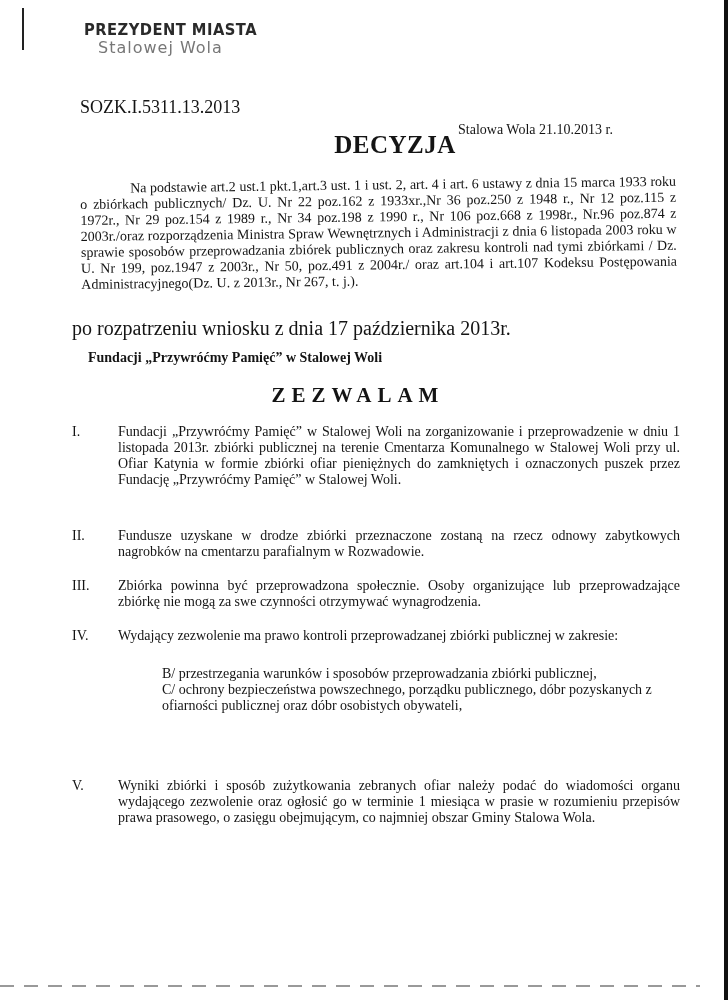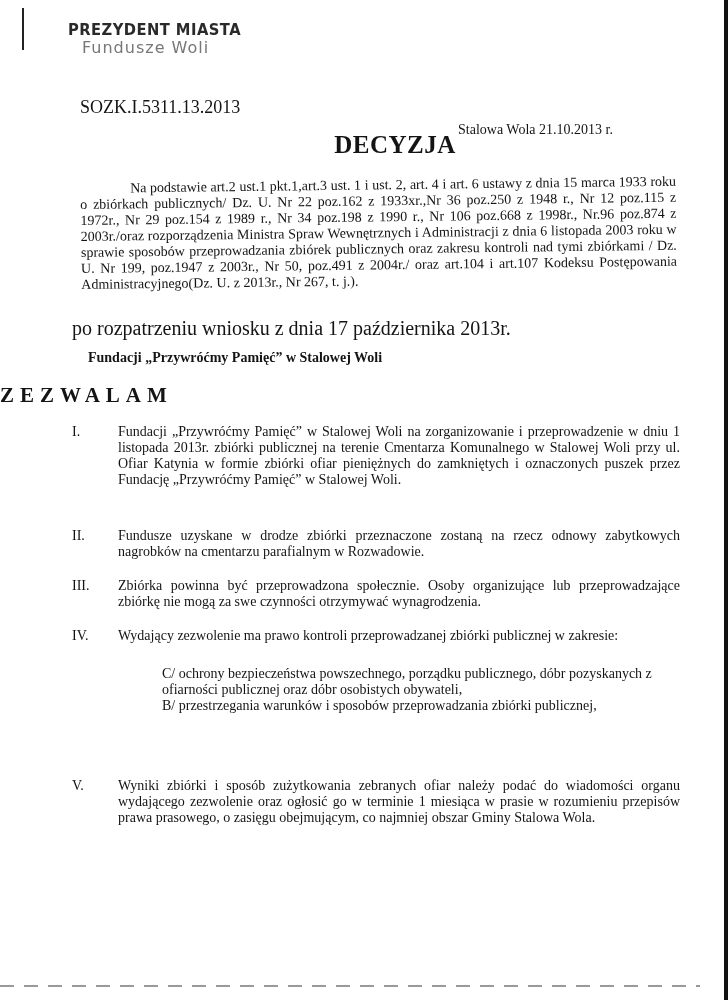--- a/index.html
+++ b/index.html
@@ -3,21 +3,21 @@
 <meta charset="utf-8">
 <style>
   html, body { margin: 0; padding: 0; }
   body {
     width: 728px; height: 1000px; position: relative; overflow: hidden;
     background: #ffffff; color: #141414;
     font-family: "Liberation Serif", "DejaVu Serif", serif;
   }
   .right-border { position: absolute; right: 0; top: 0; width: 4px; height: 1000px; background: #111; }
   .left-mark { position: absolute; left: 22px; top: 8px; width: 2px; height: 42px; background: #222; }
-  .stamp { position: absolute; left: 68px; top: 20px; }
+  .stamp { position: absolute; left: 84px; top: 20px; }
   .stamp-line1 {
     font-family: "DejaVu Sans", sans-serif; font-weight: bold; font-size: 16px;
     letter-spacing: 0.5px; color: #2a2a2a; transform: scaleX(0.92); transform-origin: left;
   }
   .stamp-line2 {
     font-family: "DejaVu Sans", sans-serif; font-size: 16px; color: #777; letter-spacing: 1px;
     margin-left: 14px; margin-top: -1px;
   }
   .ref { position: absolute; left: 80px; top: 97px; font-size: 18px; }
   .place-date { position: absolute; left: 458px; top: 122px; font-size: 14px; }
@@ -26,41 +26,41 @@
     font-size: 25px; font-weight: bold; letter-spacing: 0.5px; padding-left: 31px;
   }
   .legal-basis {
     position: absolute; left: 80px; width: 596px; top: 181px; font-size: 14px; line-height: 16px;
     text-align: justify; transform: rotate(-0.7deg); transform-origin: left top;
   }
   .legal-basis .indent { display: inline-block; width: 50px; }
   .after-review { position: absolute; left: 72px; top: 317px; font-size: 20px; }
   .addressee { position: absolute; left: 88px; top: 350px; font-size: 14px; font-weight: bold; }
   .zezwalam {
-    position: absolute; left: 0; width: 716px; top: 383px; 
+    position: absolute; left: 0; width: 716px; top: 383px; text-align: center;
     font-size: 21px; font-weight: bold; letter-spacing: 6px;
   }
   .section { position: absolute; left: 72px; width: 608px; font-size: 14px; line-height: 16px; }
   .section .num { position: absolute; left: 0; top: 0; }
   .section .body { margin-left: 46px; text-align: justify; }
   .sub-list { margin-left: 90px; margin-top: 22px; }
   .footer-dashes {
     position: absolute; left: 0; top: 985px; width: 700px; height: 2px;
     background: repeating-linear-gradient(90deg, #999 0 14px, transparent 14px 24px);
   }
 </style>
 </head>
 <body>
 
 <div class="right-border"></div>
 <div class="left-mark"></div>
 
 <div class="stamp">
   <div class="stamp-line1">PREZYDENT MIASTA</div>
-  <div class="stamp-line2">Fundusze Woli</div>
+  <div class="stamp-line2">Stalowej Wola</div>
 </div>
 
 <div class="ref">SOZK.I.5311.13.2013</div>
 <div class="place-date">Stalowa Wola 21.10.2013 r.</div>
 
 <div class="title">DECYZJA</div>
 
 <div class="legal-basis"><span class="indent"></span><span>Na podstawie art.2 ust.1 pkt.1,art.3 ust. 1 i ust. 2, art. 4 i art. 6 ustawy z dnia 15 marca 1933 roku o zbiórkach publicznych/ Dz. U. Nr 22 poz.162 z 1933xr.,Nr 36 poz.250 z 1948 r., Nr 12 poz.115 z 1972r., Nr 29 poz.154 z 1989 r., Nr 34 poz.198 z 1990 r., Nr 106 poz.668 z 1998r., Nr.96 poz.874 z 2003r./oraz rozporządzenia Ministra Spraw Wewnętrznych i Administracji z dnia 6 listopada 2003 roku w sprawie sposobów przeprowadzania zbiórek publicznych oraz zakresu kontroli nad tymi zbiórkami / Dz. U. Nr 199, poz.1947 z 2003r., Nr 50, poz.491 z 2004r./ oraz art.104 i art.107 Kodeksu Postępowania Administracyjnego(Dz. U. z 2013r., Nr 267, t. j.).</span></div>
 
 <div class="after-review">po rozpatrzeniu wniosku z dnia 17 października 2013r.</div>
@@ -80,22 +80,22 @@
 
 <div class="section" style="top:578px;">
   <span class="num">III.</span>
   <div class="body">Zbiórka powinna być przeprowadzona społecznie. Osoby organizujące lub przeprowadzające zbiórkę nie mogą za swe czynności otrzymywać wynagrodzenia.</div>
 </div>
 
 <div class="section" style="top:628px;">
   <span class="num">IV.</span>
   <div class="body">Wydający zezwolenie ma prawo kontroli przeprowadzanej zbiórki publicznej w zakresie:</div>
   <div class="sub-list">
+    <div>B/ przestrzegania warunków i sposobów przeprowadzania zbiórki publicznej,</div>
     <div>C/ ochrony bezpieczeństwa powszechnego, porządku publicznego, dóbr pozyskanych z ofiarności publicznej oraz dóbr osobistych obywateli,</div>
-    <div>B/ przestrzegania warunków i sposobów przeprowadzania zbiórki publicznej,</div>
   </div>
 </div>
 
 <div class="section" style="top:778px;">
   <span class="num">V.</span>
   <div class="body">Wyniki zbiórki i sposób zużytkowania zebranych ofiar należy podać do wiadomości organu wydającego zezwolenie oraz ogłosić go w terminie 1 miesiąca w prasie w rozumieniu przepisów prawa prasowego, o zasięgu obejmującym, co najmniej obszar Gminy Stalowa Wola.</div>
 </div>
 
 <div class="footer-dashes"></div>
 

